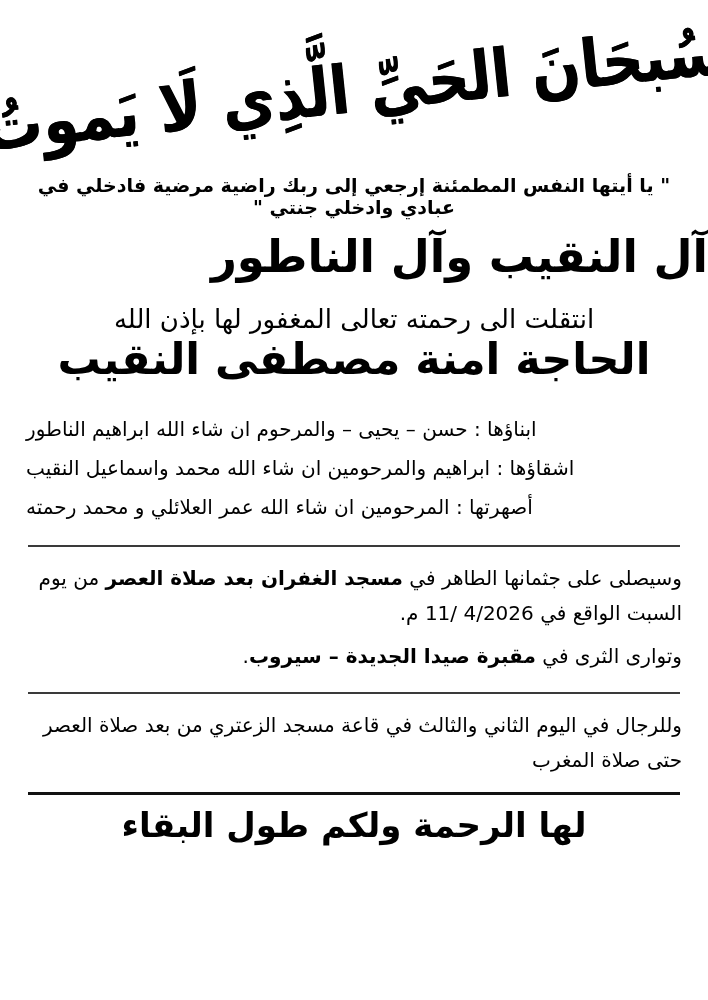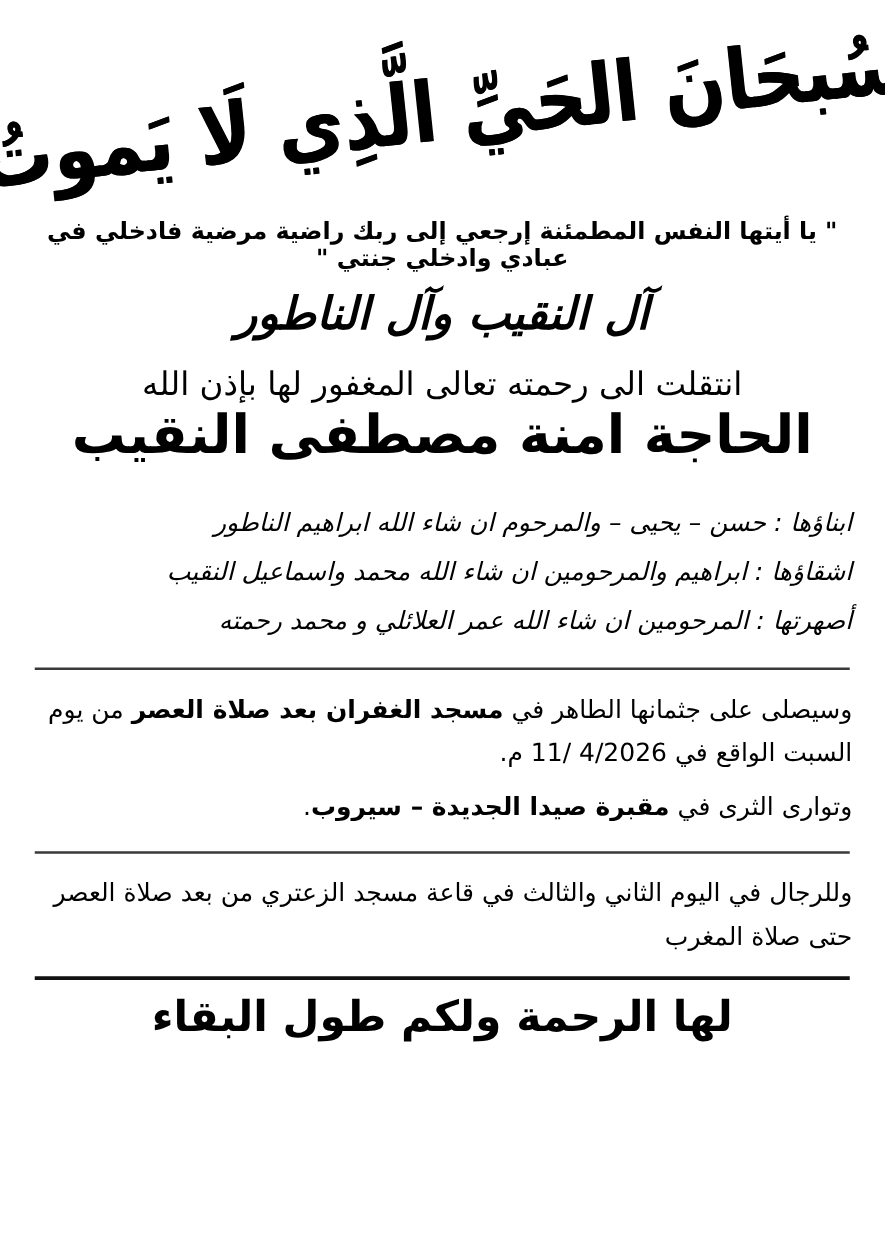--- a/index.html
+++ b/index.html
@@ -30,45 +30,42 @@
     white-space: nowrap;
     text-shadow: 0.5px 0 0 #000;
   }
   .verse {
     text-align: center;
     font-weight: bold;
     font-size: 19px;
     margin: 10px 14px 0;
   }
   .families-title {
-    text-align: center;
     font-weight: bold;
-    font-size: 36px;
+    font-size: 45px;
     margin-top: 12px;
     line-height: 1.2;
-    font-style: italic;
   }
   .transition-line {
     text-align: center;
     font-size: 26px;
     margin-top: 20px;
   }
   .deceased-name {
     text-align: center;
     font-weight: bold;
     font-size: 43px;
     margin-top: 0;
     line-height: 1.2;
   }
   .relatives {
     margin: 24px 26px 0;
     font-size: 20px;
     line-height: 1.95;
-    text-align: right;
-    font-style: italic;
+    text-align: left;
   }
   .divider {
     height: 2px;
     margin: 18px 28px 14px;
     background: #3a3a3a;
   }
   .divider.thick {
     height: 3px;
     background: #111111;
     margin-top: 14px;

